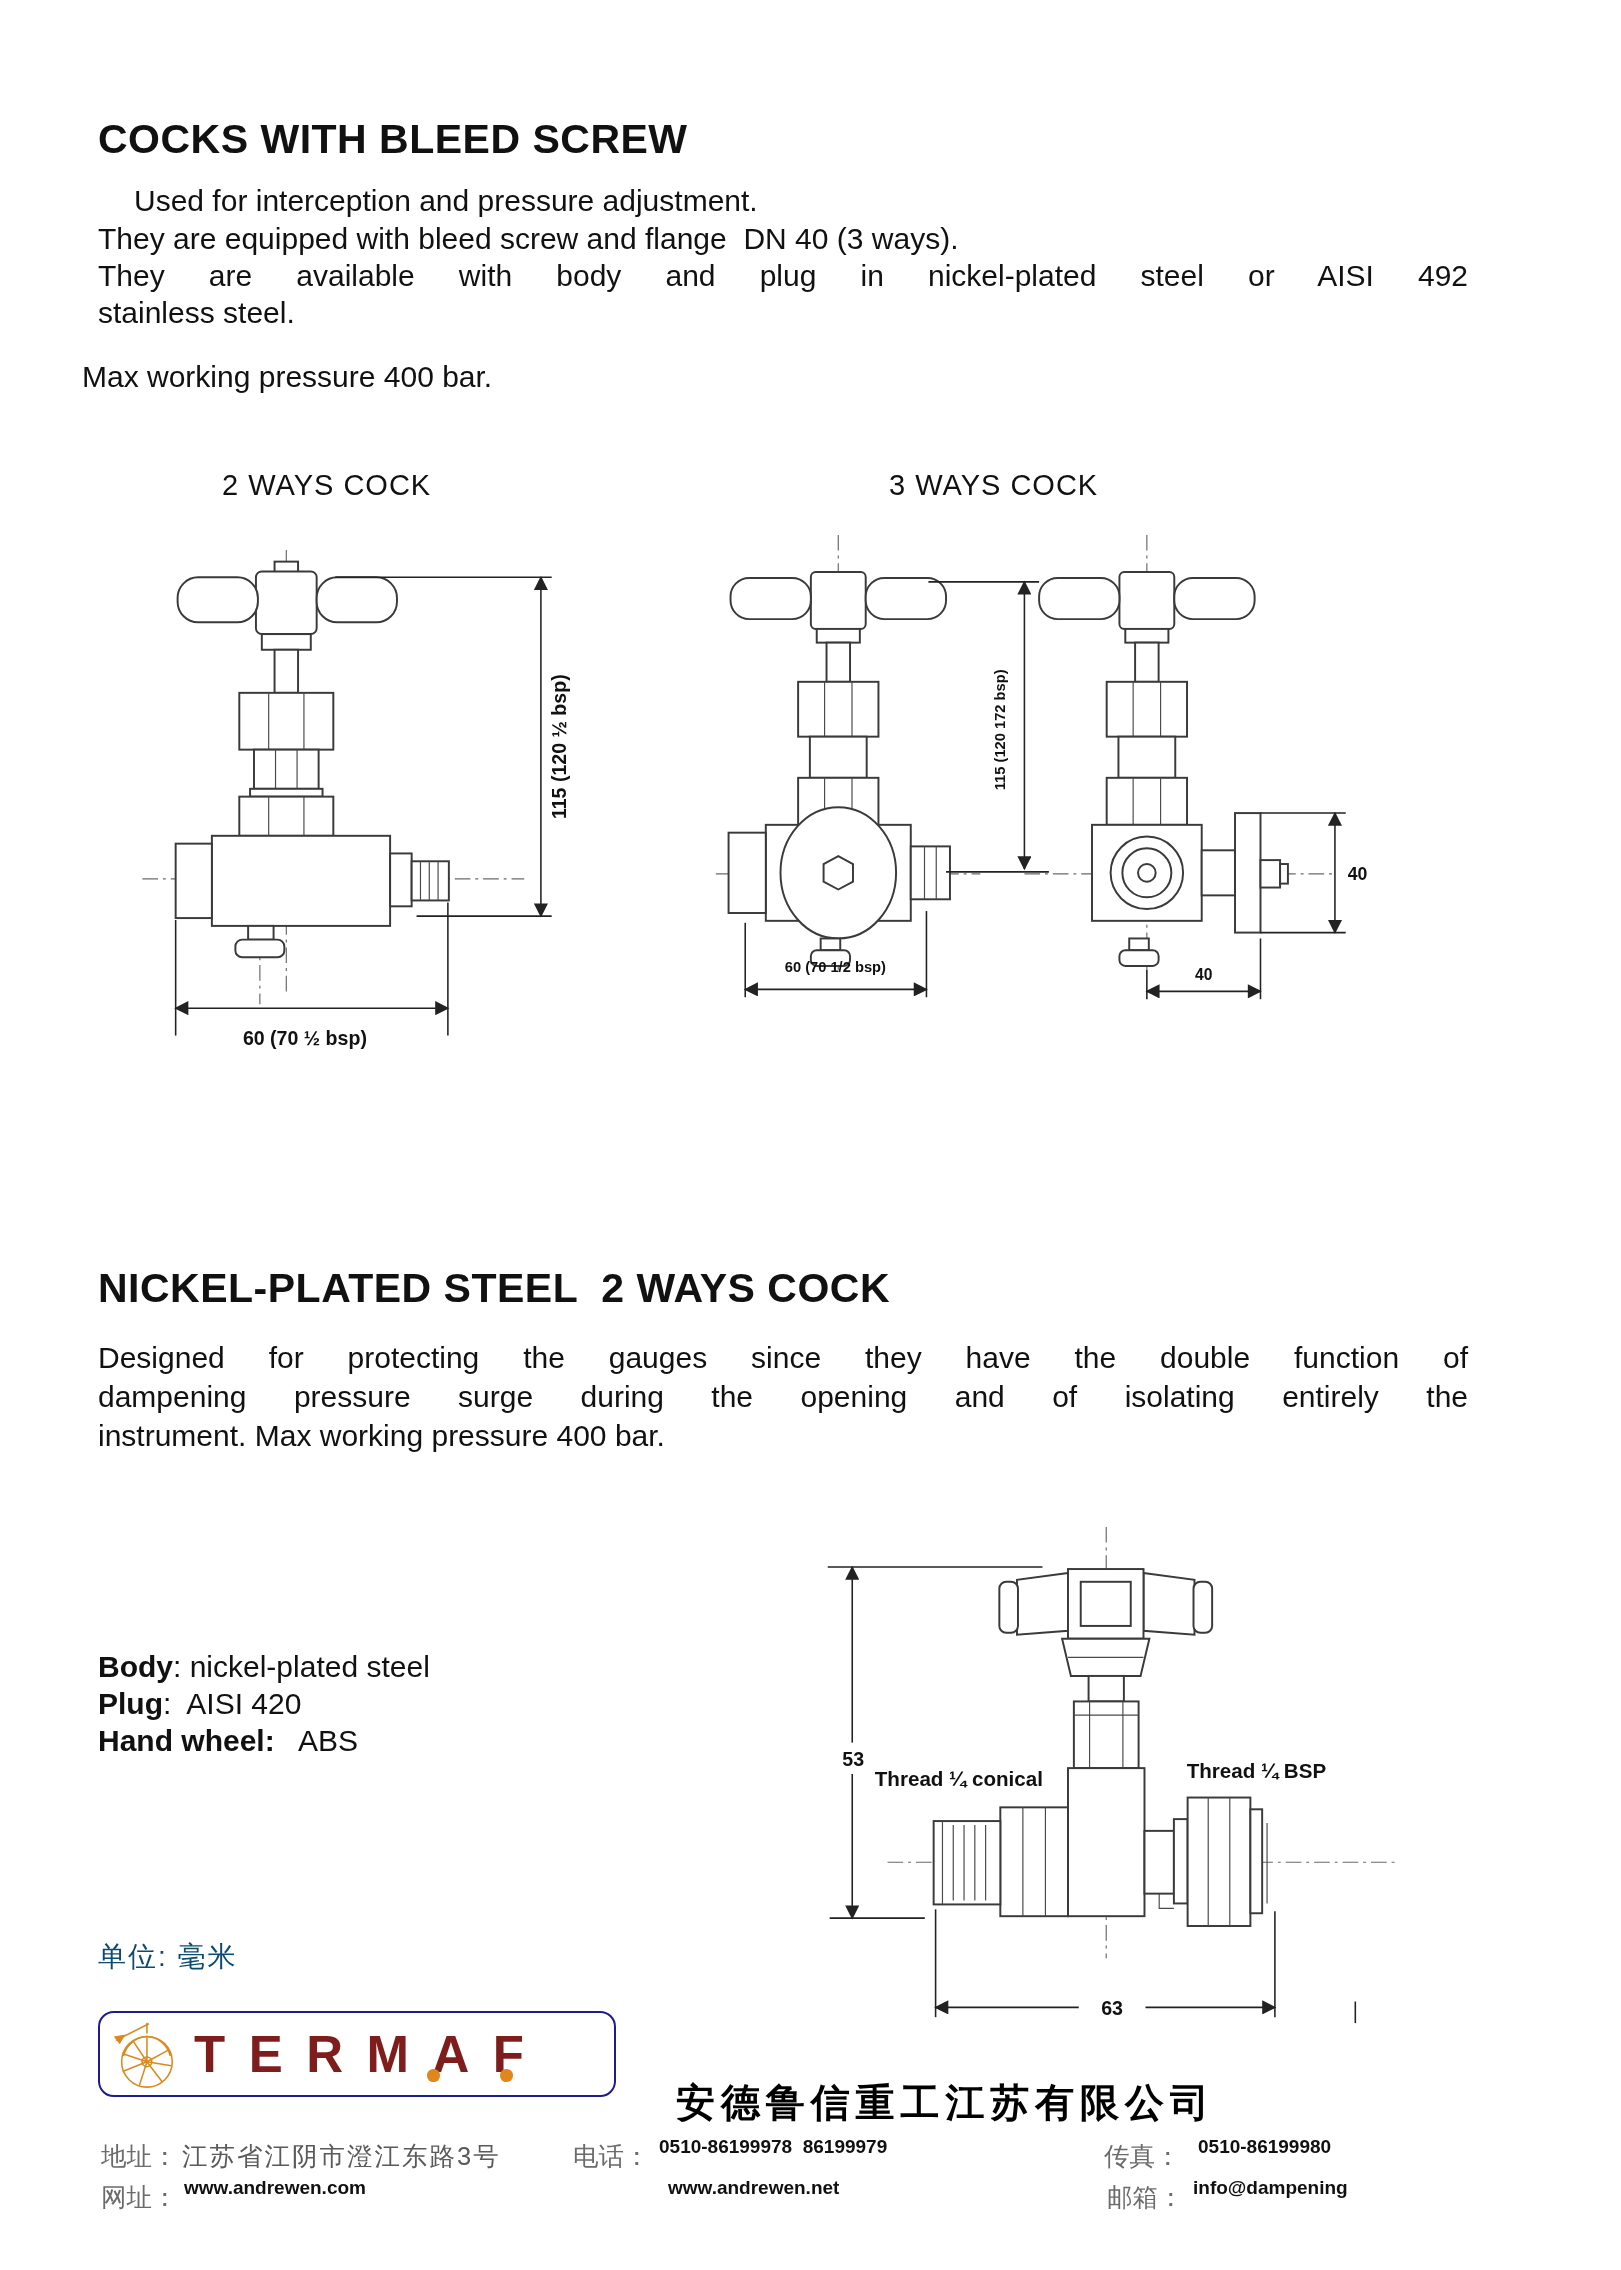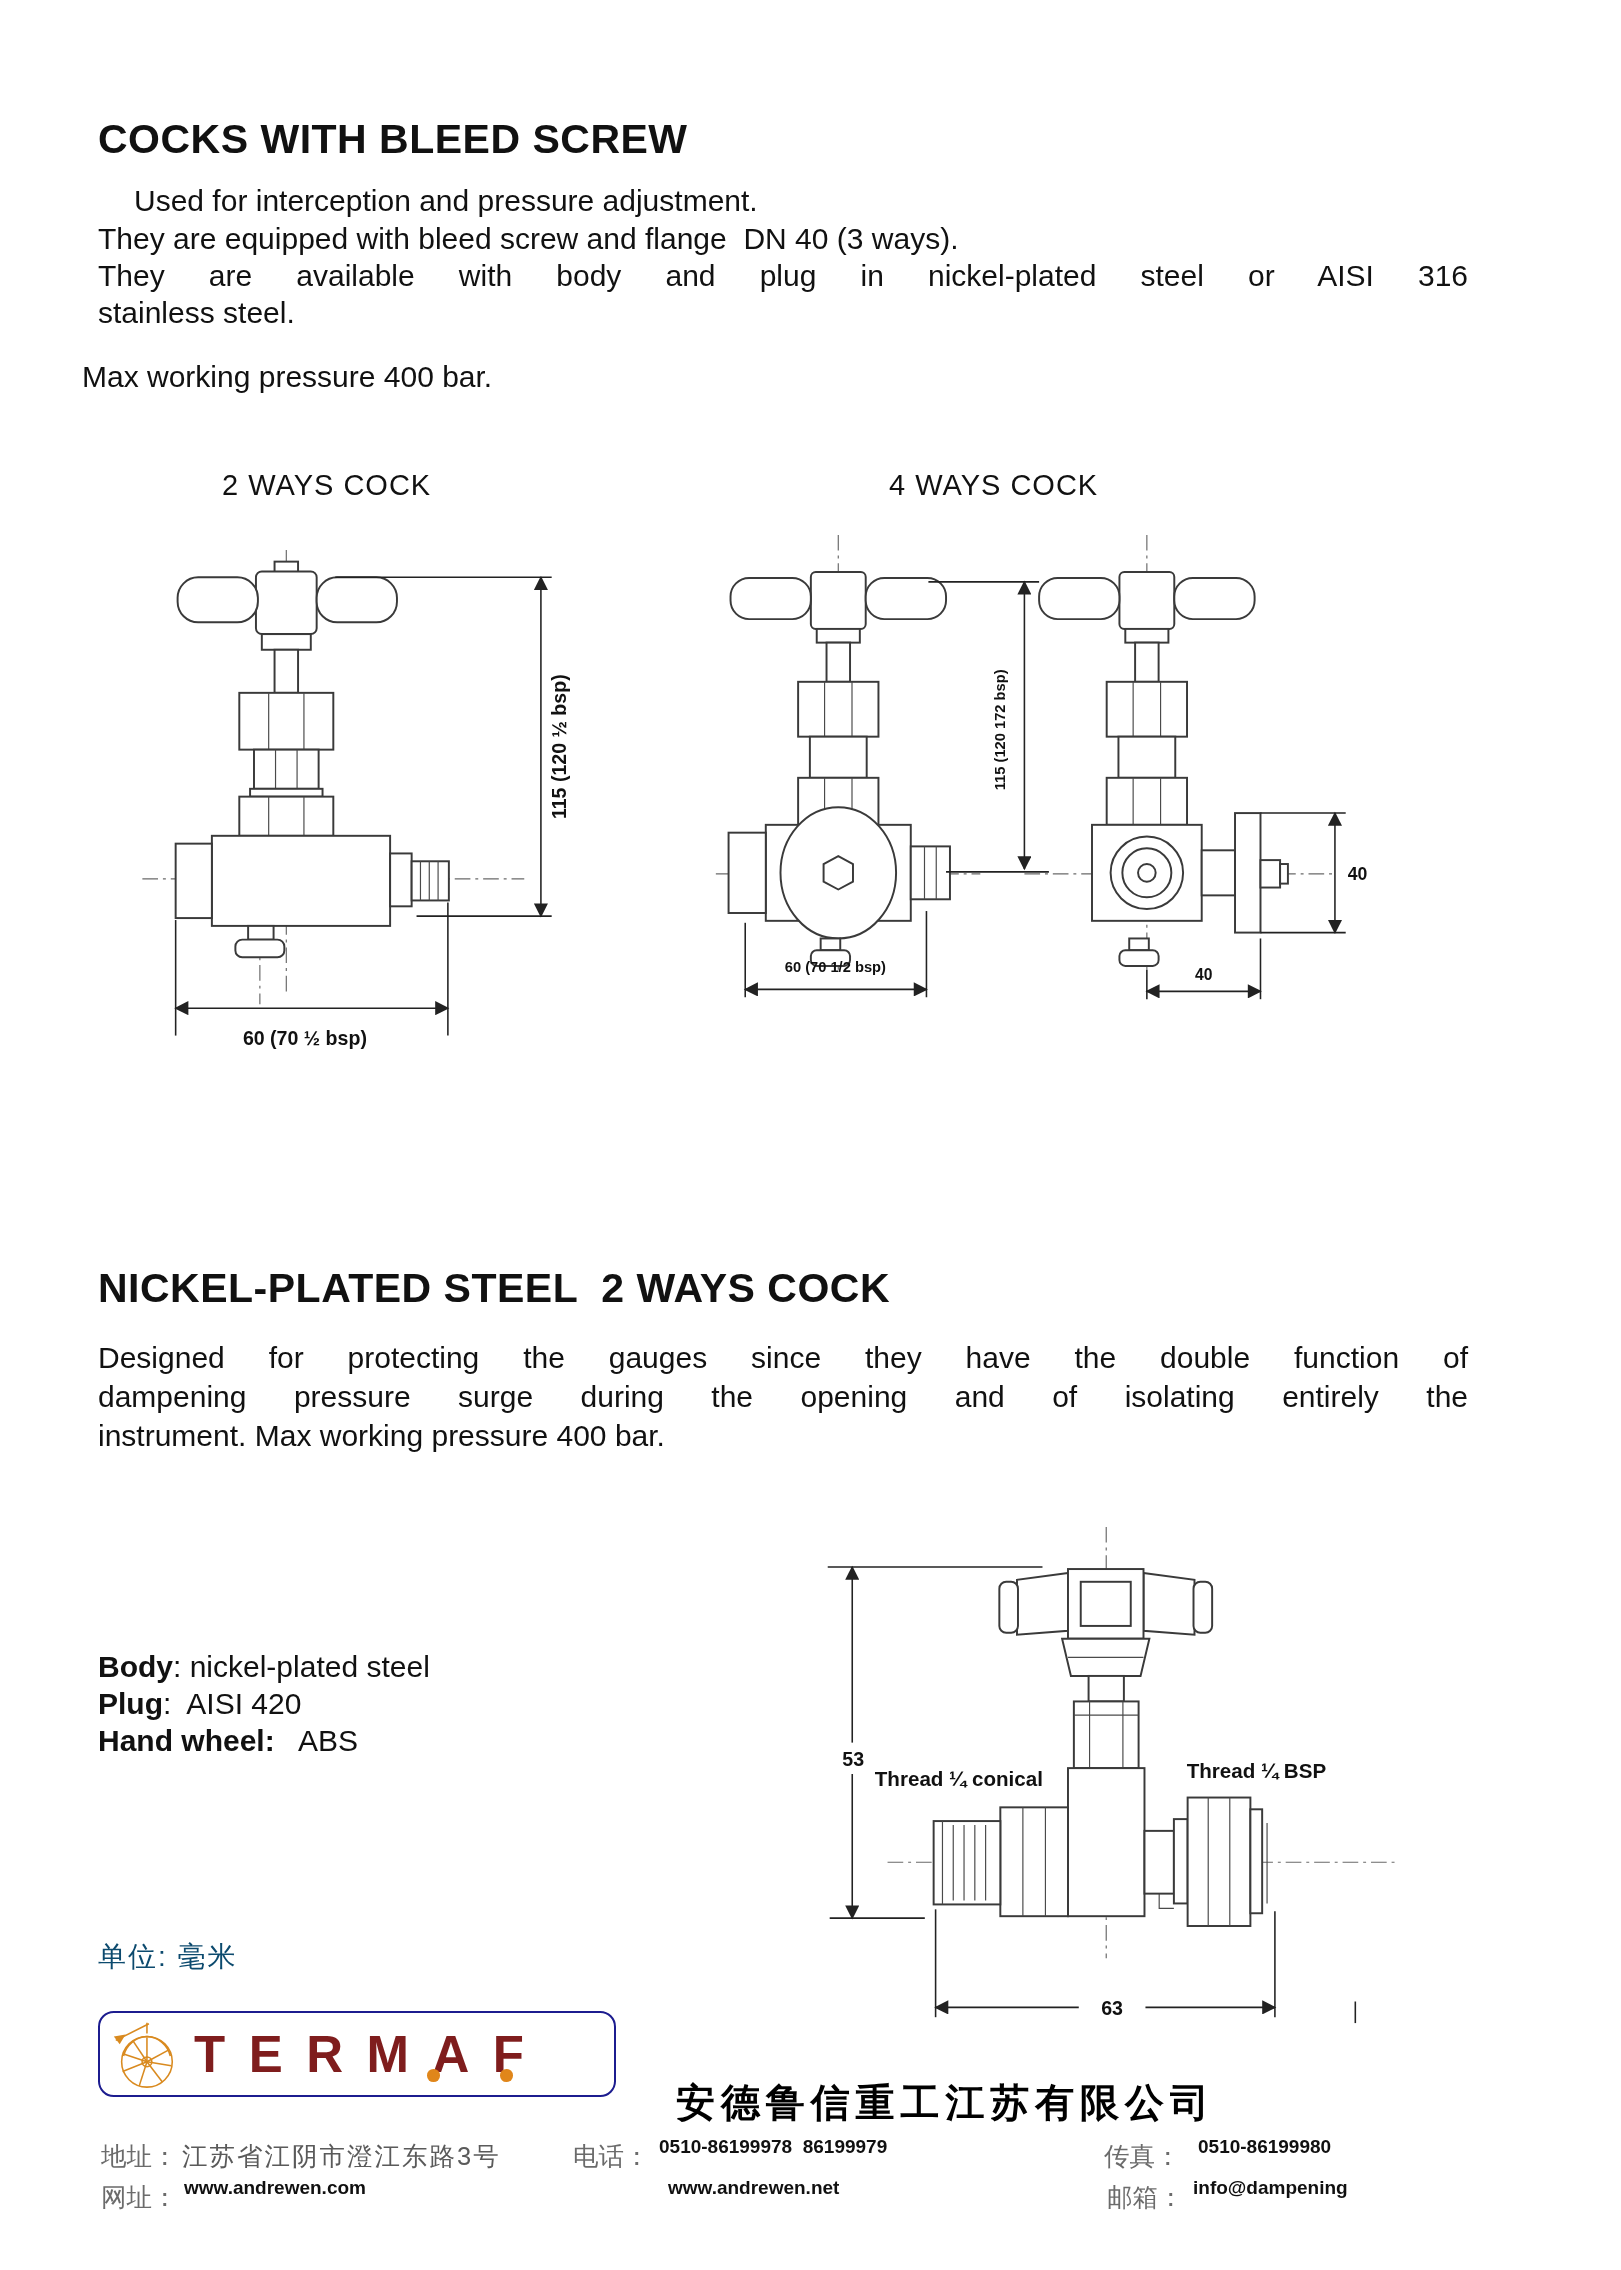--- a/index.html
+++ b/index.html
@@ -31,26 +31,26 @@
   .dimtext{font-family:"Liberation Sans",sans-serif;font-weight:bold;fill:#111;}
 </style>
 </head>
 <body>
 
 <div class="page">
 
   <div class="abs h1" style="left:98px;top:116px;">COCKS WITH BLEED SCREW</div>
   <div class="abs bodyline" style="left:98px;top:182px;margin-left:36px;">Used for interception and pressure adjustment.</div>
   <div class="abs bodyline" style="left:98px;top:220px;">They are equipped with bleed screw and flange  DN 40 (3 ways).</div>
-  <div class="abs bodyjust" style="left:98px;top:257px;width:1370px;">They are available with body and plug in nickel-plated steel or AISI 316</div>
+  <div class="abs bodyjust" style="left:98px;top:257px;width:1370px;">They are available with body and plug in nickel-plated steel or AISI 492</div>
   <div class="abs bodyline" style="left:98px;top:294px;">stainless steel.</div>
   <div class="abs bodyline" style="left:82px;top:331px;margin-top:27px;">Max working pressure 400 bar.</div>
 
   <div class="abs drawlabel" style="left:222px;top:469px;">2 WAYS COCK</div>
-  <div class="abs drawlabel" style="left:889px;top:469px;">4 WAYS COCK</div>
+  <div class="abs drawlabel" style="left:889px;top:469px;">3 WAYS COCK</div>
 
   <svg class="abs" style="left:103px;top:544px;" width="490" height="519" viewBox="0 0 500 530">
     <defs>
       <marker id="ahA" viewBox="0 0 10 10" refX="9" refY="5" markerWidth="10" markerHeight="9" orient="auto-start-reverse">
         <path d="M0 0 L10 5 L0 10 z" fill="#222"></path>
       </marker>
     </defs>
     <line class="cl" x1="187" y1="6" x2="187" y2="462"></line>
     <line class="cl" x1="40" y1="342" x2="430" y2="342"></line>
     <line class="cl" x1="160" y1="372" x2="160" y2="470"></line>

